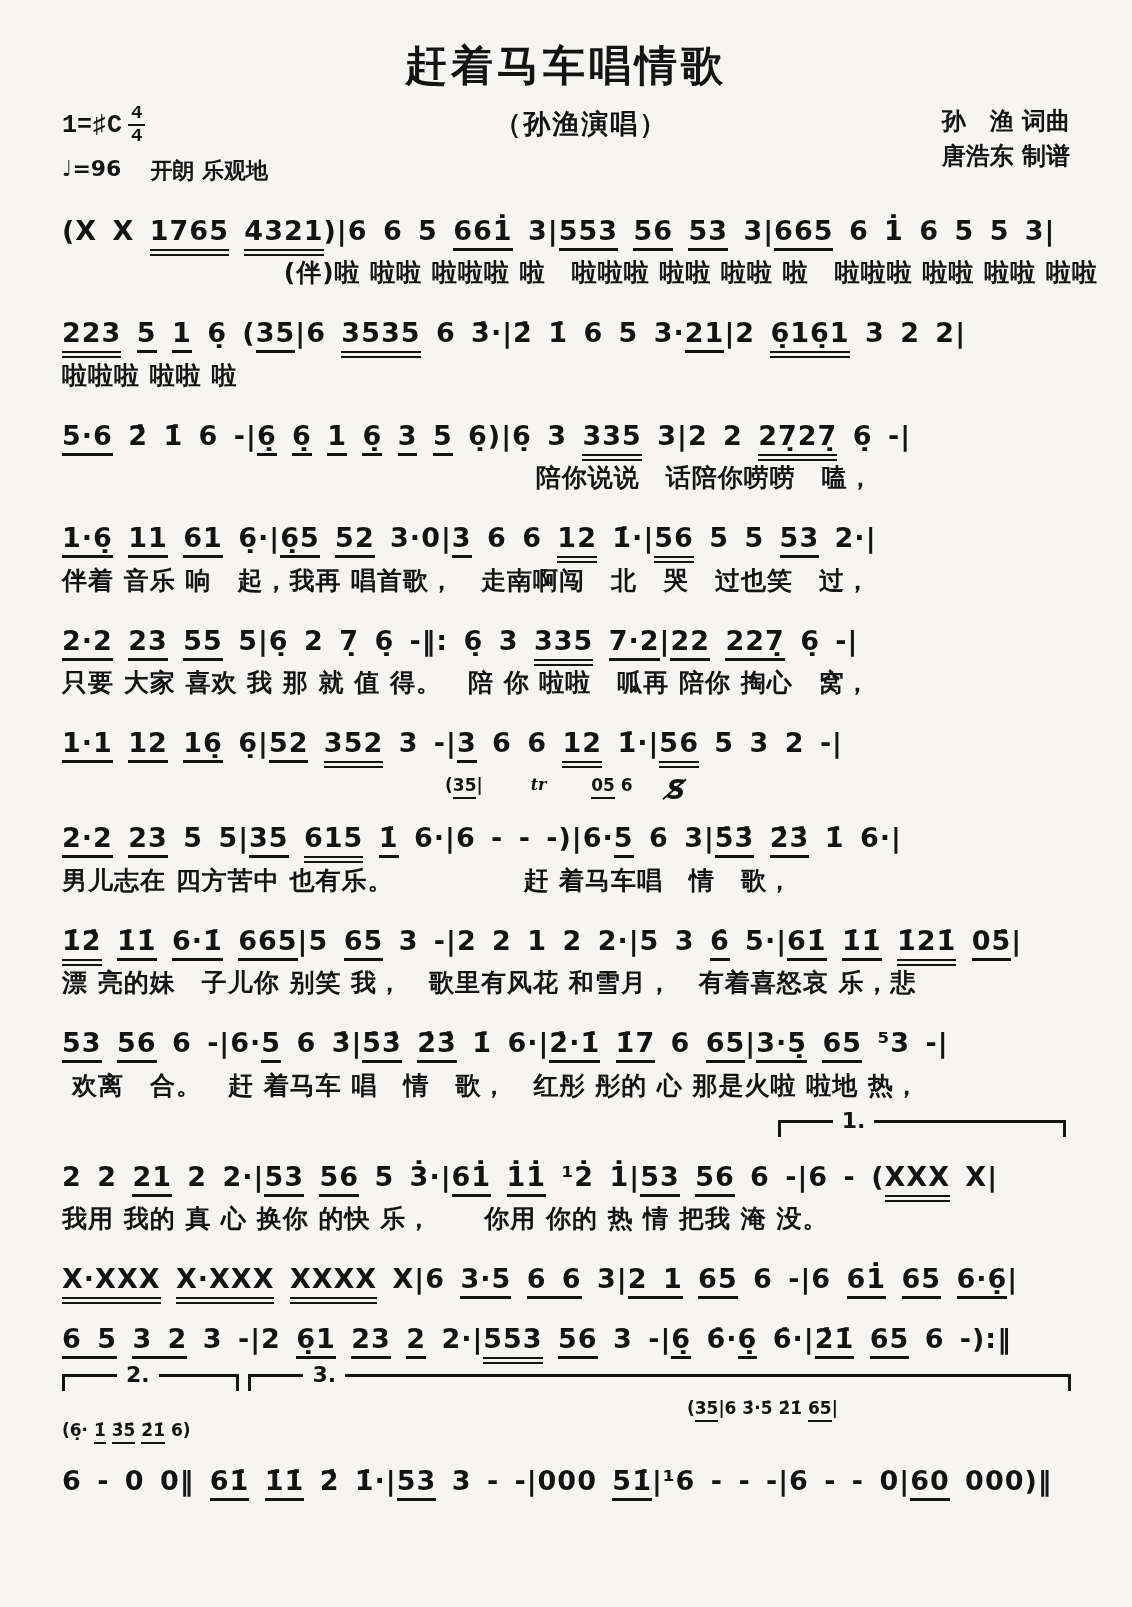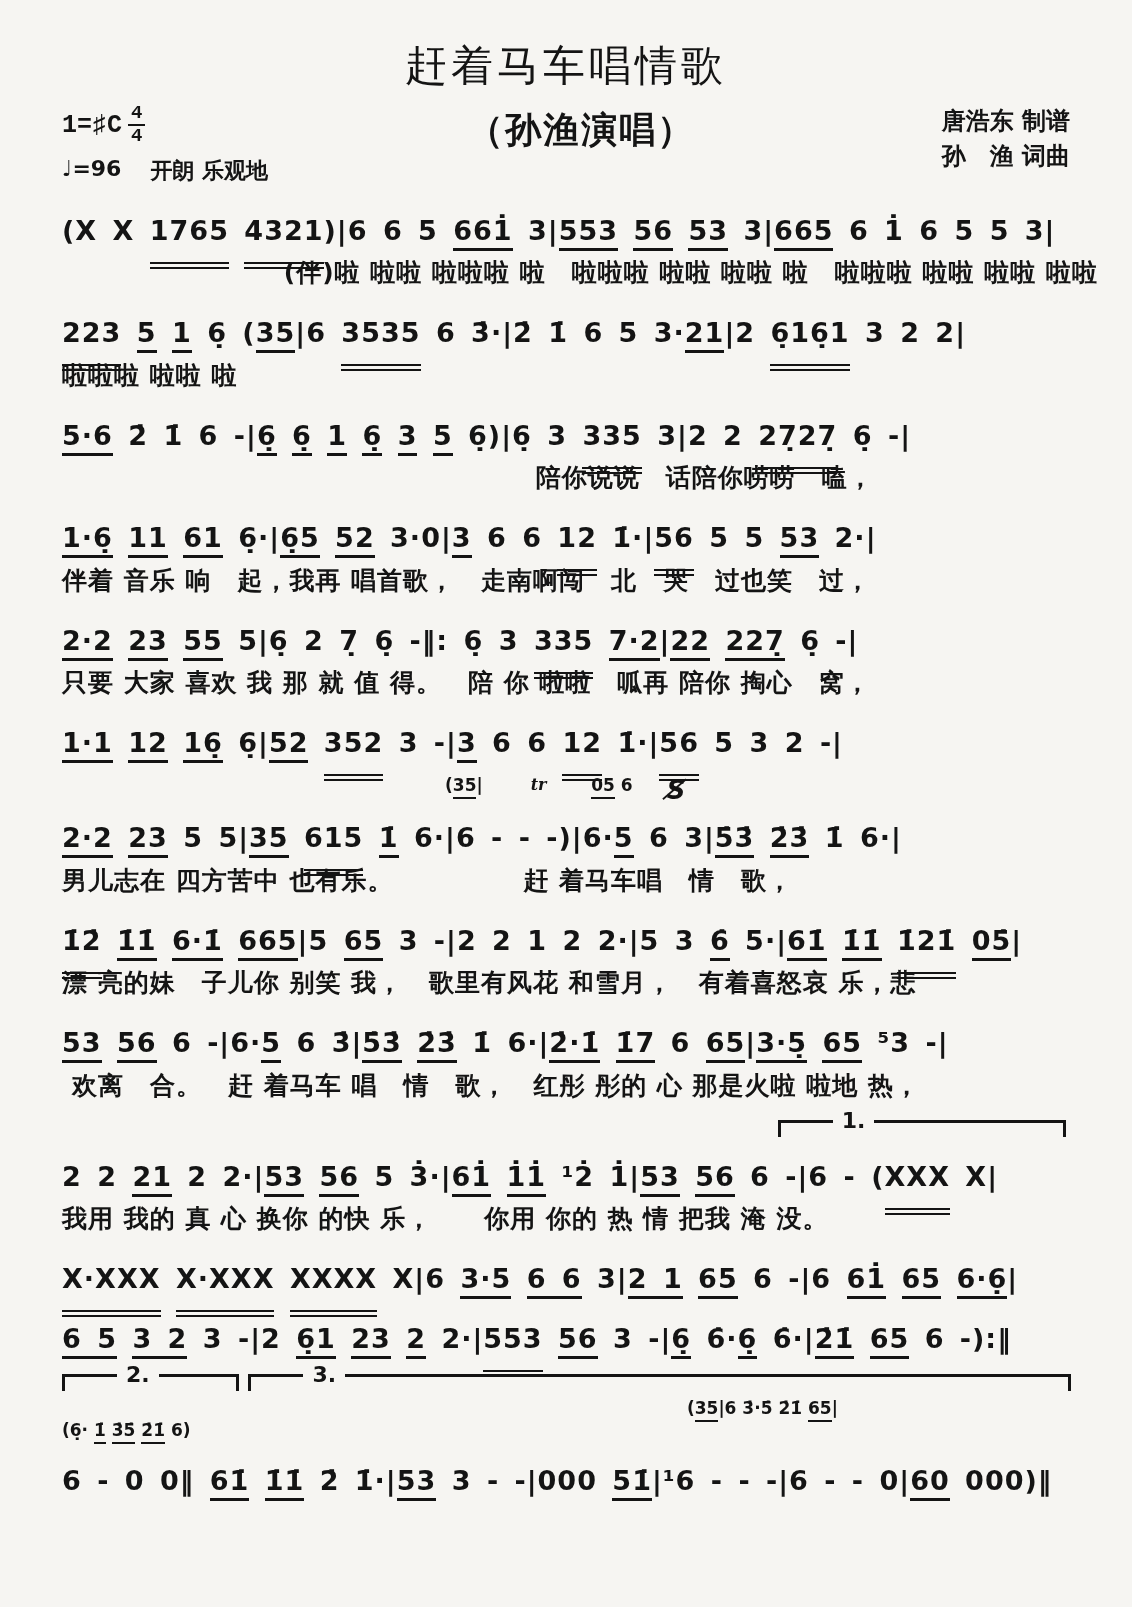--- a/index.html
+++ b/index.html
@@ -5,41 +5,41 @@
 <style>
   html,body{margin:0;padding:0;}
   body{
     width:1132px;height:1607px;overflow:hidden;
     background:#f6f5f2;color:#141414;
     font-family:"DejaVu Sans",sans-serif;
   }
   .sheet{padding:24px 62px 0 62px;}
   
   .title{
-    text-align:center;font-size:42px;font-weight:normal;letter-spacing:4px;
+    text-align:center;font-size:42px;font-weight:bold;letter-spacing:4px;
     margin-top:14px;
   }
   .hrow{display:grid;grid-template-columns:1.1fr 1.2fr 1fr;align-items:start;margin-top:10px;}
   .keyline{font-size:25px;font-weight:bold;display:flex;align-items:center;gap:6px;font-family:Liberation Mono, monospace;}
   .ts{display:inline-flex;flex-direction:column;align-items:center;line-height:1;font-size:19px;font-weight:bold;}
   .tsn{border-bottom:2px solid #141414;padding:0 3px 1px 3px;}
   .tsd{padding-top:1px;}
   .tempoline{font-size:22px;font-weight:bold;margin-top:10px;display:flex;gap:29px;}
-  .hcenter{text-align:center;font-size:36px;font-weight:bold;padding-top:2px;letter-spacing:2px;}
+  .hcenter{text-align:center;font-size:27px;font-weight:bold;padding-top:2px;letter-spacing:2px;}
   .hright{text-align:right;font-size:24px;font-weight:bold;line-height:1.45;}
   
   .score{margin-top:16px;}
   .system{position:relative;margin-bottom:15px;}
   .notes{
     font-weight:bold;font-size:27px;line-height:1.2;
     white-space:pre;letter-spacing:1px;word-spacing:5px;
     padding-top:13px;
   }
   .u1{border-bottom:3px solid #141414;padding-bottom:2px;}
-  .u2{border-bottom:7px double #141414;padding-bottom:16px;}
+  .u2{border-bottom:7px double #141414;padding-bottom:3px;}
   .lyrics{
     font-weight:bold;font-size:25px;margin-top:9px;white-space:pre;position:relative;
     letter-spacing:1px;
   }
   .annrow{position:relative;margin-top:16px;}
   .ann{position:absolute;top:0;}
   .small{font-size:17px;font-weight:bold;white-space:pre;}
   .small .u1{border-bottom-width:2px;}
   .tr{font-style:italic;font-weight:bold;font-size:16px;font-family:"DejaVu Serif",serif;}
   .segno{font-weight:bold;font-style:italic;font-size:26px;}
@@ -61,22 +61,22 @@
           <span class="tsd">4</span>
         </span>
       </div>
       <div class="tempoline">
         <span>♩=96</span>
         <span>开朗 乐观地</span>
       </div>
     </div>
     <div class="hcenter">（孙渔演唱）</div>
     <div class="hright">
+      <div>孙　渔 词曲</div>
       <div>唐浩东 制谱</div>
-      <div>孙　渔 词曲</div>
     </div>
   </div>
 
   <div class="score">
       <div class="system">
         <div class="notes"><span>(X X </span><span class="u2">1765</span><span> </span><span class="u2">4321</span><span>)|6 6 5 </span><span class="u1">661̇</span><span> 3|</span><span class="u1">553</span><span> </span><span class="u1">56</span><span> </span><span class="u1">53</span><span> 3|</span><span class="u1">665</span><span> 6 1̇ 6 5 5 3|</span></div>
         <div class="lyrics" style="padding-left: 22%;"><span>(伴)啦 啦啦 啦啦啦 啦　啦啦啦 啦啦 啦啦 啦　啦啦啦 啦啦 啦啦 啦啦</span></div>
       </div>
       <div class="system">
         <div class="notes"><span class="u2">223</span><span> </span><span class="u1">5</span><span> </span><span class="u1">1</span><span> 6̣ (</span><span class="u1">35</span><span>|6 </span><span class="u2">3535</span><span> 6 3̇·|2̇ 1̇ 6 5 3·</span><span class="u1">21</span><span>|2 </span><span class="u2">6̣16̣1</span><span> 3 2 2|</span></div>

